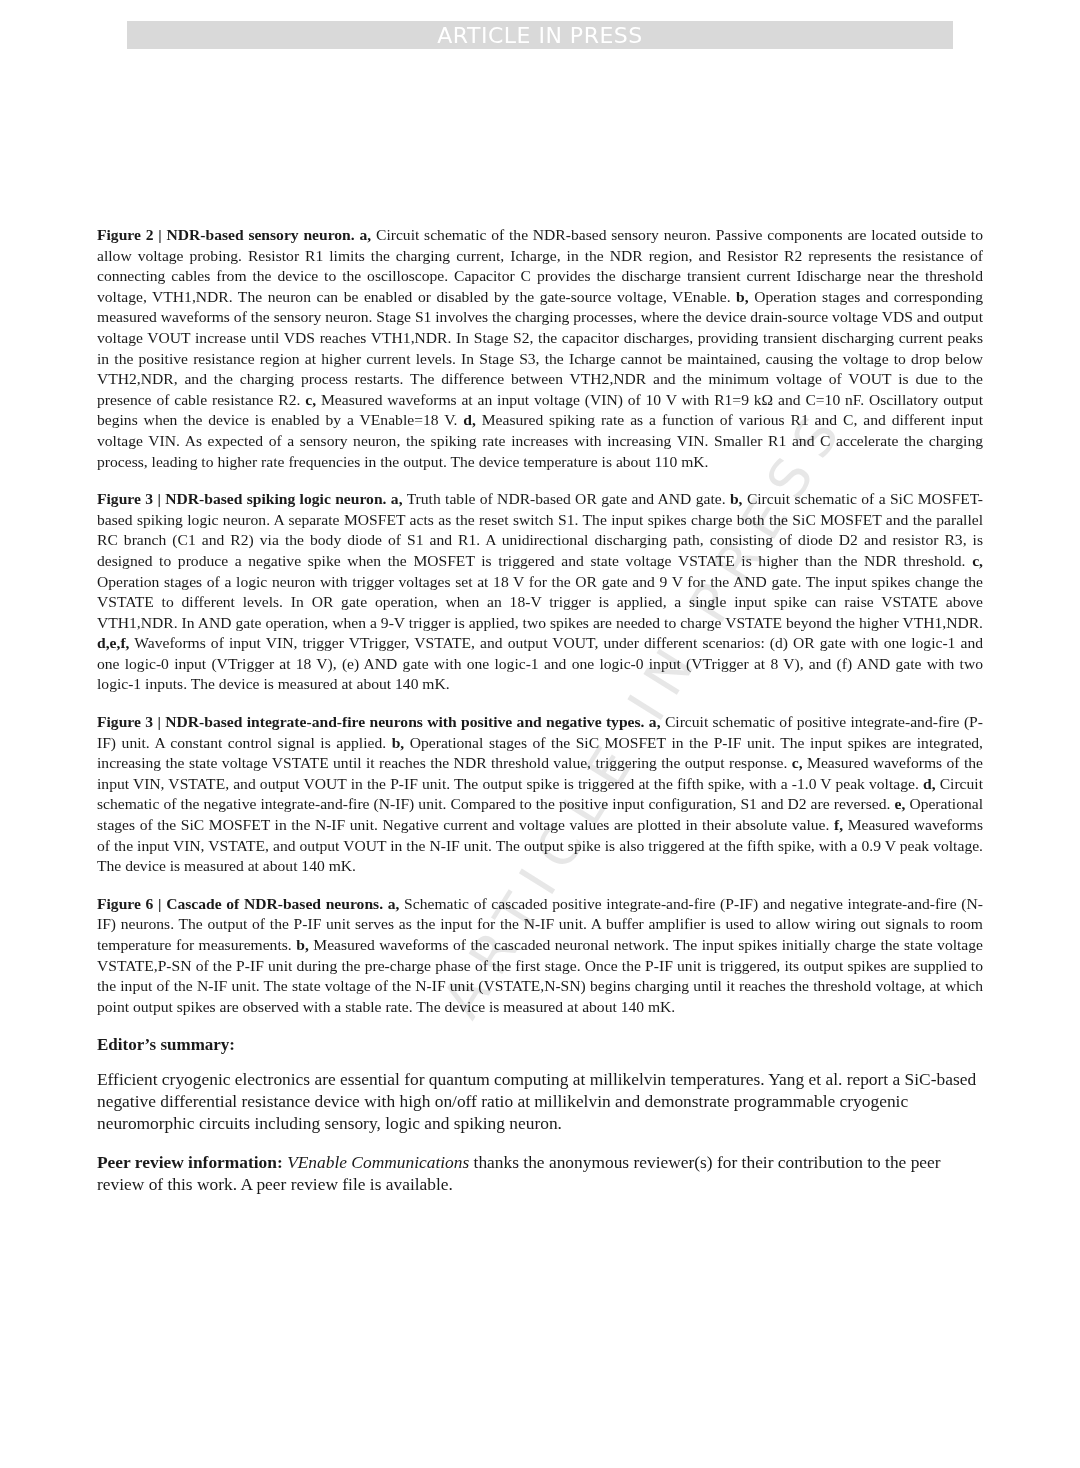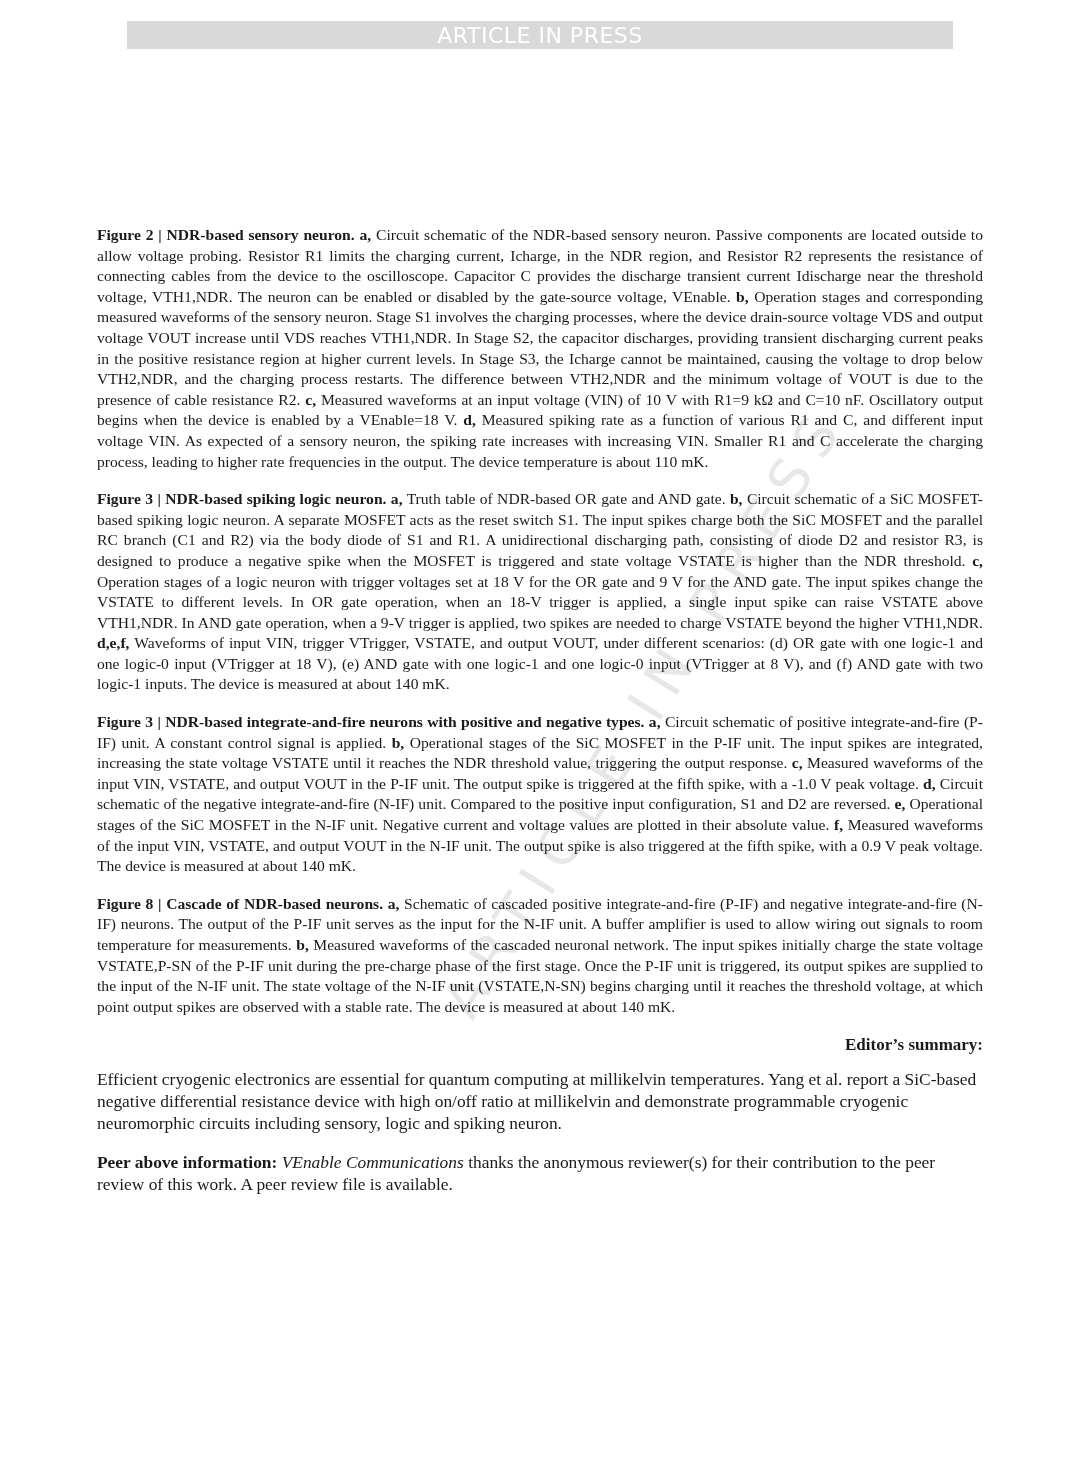--- a/index.html
+++ b/index.html
@@ -5,21 +5,21 @@
   html, body { margin: 0; padding: 0; background: #ffffff; }
   body { width: 1080px; height: 1468px; position: relative; overflow: hidden;
          font-family: "Liberation Serif", "DejaVu Serif", serif; color: #1a1a1a; }
   .banner { position: absolute; left: 127px; top: 21px; width: 826px; height: 28px;
             background: #d9d9d9; color: #ffffff; text-align: center;
             font-family: "DejaVu Sans", "Liberation Sans", sans-serif; font-size: 22px;
             line-height: 29px; letter-spacing: 0.5px; }
   .content { position: absolute; left: 97px; top: 225px; width: 886px; }
   .para { font-size: 15.6px; line-height: 20.6px; text-align: justify; margin: 0 0 17px 0; }
   .para b { font-weight: bold; }
-  .summary-title { font-size: 17px; font-weight: bold; margin: 14px 0 12px 0; line-height: 22px; text-align: right; }
+  .summary-title { font-size: 17px; font-weight: bold; margin: 14px 0 12px 0; line-height: 22px; }
   .summary-text { font-size: 17.4px; line-height: 22px; margin: 10px 0 17px 0; }
   .peer { font-size: 17.4px; line-height: 22px; margin: 0; }
   .watermark { position: absolute; left: 290px; top: 680px; font-family: "DejaVu Sans", sans-serif;
                font-size: 54px; color: rgba(170,170,170,0.28); transform: rotate(-58deg);
                transform-origin: center; white-space: nowrap; letter-spacing: 14px; pointer-events: none; }
 </style>
 </head>
 <body>
 
 <div class="banner">ARTICLE IN PRESS</div>
@@ -61,28 +61,28 @@
     <span>Measured waveforms of the input VIN, VSTATE, and output VOUT in the P-IF unit. The output spike is triggered at the fifth spike, with a -1.0 V peak voltage.</span>
     <b>d,</b>
     <span>Circuit schematic of the negative integrate-and-fire (N-IF) unit. Compared to the positive input configuration, S1 and D2 are reversed.</span>
     <b>e,</b>
     <span>Operational stages of the SiC MOSFET in the N-IF unit. Negative current and voltage values are plotted in their absolute value.</span>
     <b>f,</b>
     <span>Measured waveforms of the input VIN, VSTATE, and output VOUT in the N-IF unit. The output spike is also triggered at the fifth spike, with a 0.9 V peak voltage. The device is measured at about 140 mK.</span>
   </p>
 
   <p class="para">
-    <b>Figure 8 | Cascade of NDR-based neurons.</b>
+    <b>Figure 6 | Cascade of NDR-based neurons.</b>
     <b>a,</b>
     <span>Schematic of cascaded positive integrate-and-fire (P-IF) and negative integrate-and-fire (N-IF) neurons. The output of the P-IF unit serves as the input for the N-IF unit. A buffer amplifier is used to allow wiring out signals to room temperature for measurements.</span>
     <b>b,</b>
     <span>Measured waveforms of the cascaded neuronal network. The input spikes initially charge the state voltage VSTATE,P-SN of the P-IF unit during the pre-charge phase of the first stage. Once the P-IF unit is triggered, its output spikes are supplied to the input of the N-IF unit. The state voltage of the N-IF unit (VSTATE,N-SN) begins charging until it reaches the threshold voltage, at which point output spikes are observed with a stable rate. The device is measured at about 140 mK.</span>
   </p>
 
   <div class="summary-title">Editor’s summary:</div>
   <p class="summary-text">Efficient cryogenic electronics are essential for quantum computing at millikelvin temperatures. Yang et al. report a SiC-based negative differential resistance device with high on/off ratio at millikelvin and demonstrate programmable cryogenic neuromorphic circuits including sensory, logic and spiking neuron.</p>
 
   <p class="peer">
-    <b>Peer above information:</b>
+    <b>Peer review information:</b>
     <i>VEnable Communications</i>
     <span>thanks the anonymous reviewer(s) for their contribution to the peer review of this work. A peer review file is available.</span>
   </p>
 </div>
 
 </body></html>

